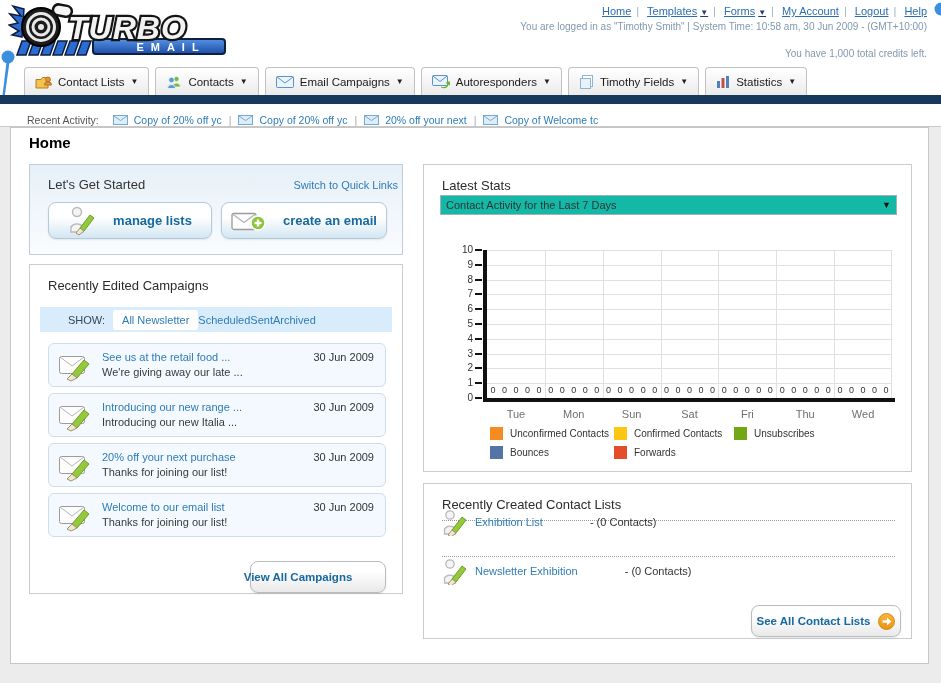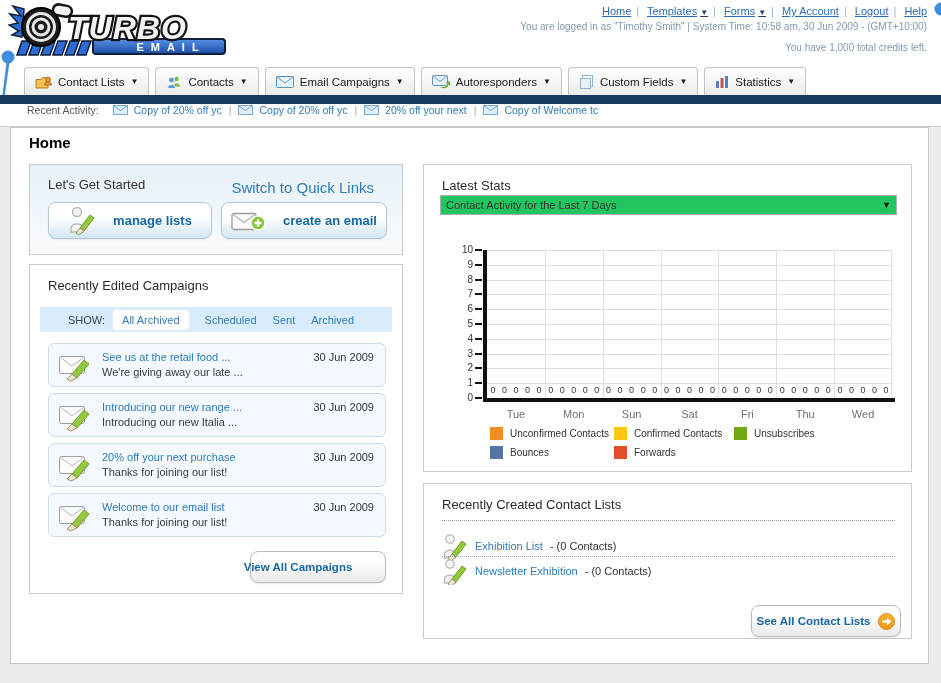--- a/index.html
+++ b/index.html
@@ -5,76 +5,76 @@
   html,body{margin:0;padding:0;}
   .page{position:relative;width:941px;height:683px;background:#ececec;font-family:"Liberation Sans",sans-serif;overflow:hidden;}
   a{text-decoration:none;cursor:pointer;}
   .header{position:absolute;left:0;top:0;width:941px;height:127px;background:#fff;}
   .logo{position:absolute;left:8px;top:3px;}
   .topnav{position:absolute;right:14px;top:5px;font-size:11px;white-space:nowrap;}
   .topnav a span{color:#2a6db4;text-decoration:underline;}
   .topnav .caret{color:#223e66;font-size:8px;margin-left:3px;}
   .topnav .sep{color:#9db3c8;margin:0 5px;}
   .meta{position:absolute;right:14px;font-size:10px;color:#8299b0;}
-  .meta1{top:21px;} .meta2{top:42px;}
+  .meta1{top:21px;} .meta2{top:48px;}
   .pin-left{position:absolute;left:0;top:50px;}
   .pin-right{position:absolute;right:0;top:2px;}
   .tabs{position:absolute;left:24px;top:67px;height:28px;display:flex;gap:6px;}
   .tab{display:flex;align-items:center;gap:6px;padding:0 10px;height:27px;border:1px solid #c2c2c2;border-bottom:none;border-radius:4px 4px 0 0;background:linear-gradient(#ffffff,#ebebeb);font-size:11.5px;color:#1a1a1a;}
   .tab .caret{font-size:8px;color:#222;}
   .darkbar{position:absolute;left:0;top:95px;width:941px;height:9px;background:#17395c;}
-  .activity{position:absolute;left:0;top:104px;width:941px;height:22px;background:#fff;border-bottom:1px solid #c9c9c9;display:flex;align-items:flex-start;font-size:10.5px;}
+  .activity{position:absolute;left:0;top:104px;width:941px;height:22px;background:#fff;border-bottom:1px solid #c9c9c9;display:flex;align-items:flex-end;font-size:10.5px;}
   .activity .albl{color:#555;margin-left:27px;margin-right:14px;}
   .aitem{display:flex;align-items:center;gap:6px;}
   .aitem a{color:#2e7cb8;}
   .adiv{color:#aaa;margin:0 7px;}
   .main{position:absolute;left:10px;top:127px;width:917px;height:535px;background:#fff;border:1px solid #c6c6c6;}
   .home{position:absolute;left:18px;top:6px;font-size:15px;font-weight:bold;color:#000;}
   .panel{position:absolute;border:1px solid #c9ccce;background:#fff;}
   .gs{left:18px;top:36px;width:372px;height:89px;border-color:#bfcdd6;background:linear-gradient(#e6f0f8,#fafcfe);}
   .gs-title{position:absolute;left:18px;top:12px;font-size:13px;color:#333;}
-  .gs-link{position:absolute;right:28px;top:14px;font-size:15px;color:#2e7cb8;}
+  .gs-link{position:absolute;right:4px;top:14px;font-size:11px;color:#2e7cb8;}
   .gsbtn{position:absolute;top:37px;height:35px;border:1px solid #b2cada;border-radius:8px;background:linear-gradient(#ffffff 40%,#d3e6f2);display:flex;align-items:center;justify-content:center;gap:17px;font-size:13px;font-weight:bold;color:#17699e;box-shadow:0 1px 2px rgba(0,0,0,.08);white-space:nowrap;}
   .gsbtn1{left:18px;width:162px;}
   .gsbtn2{left:191px;width:164px;}
   .camps{left:18px;top:136px;width:372px;height:328px;}
   .panel-title{position:absolute;left:18px;top:13px;font-size:13px;color:#2b2b2b;}
   .showbar{position:absolute;left:10px;top:42px;width:352px;height:25px;background:#d9ecfb;display:flex;align-items:center;font-size:11px;}
   .showbar .slbl{color:#33475a;margin-left:28px;}
-  .stab{color:#2e7cb8;margin-left:16px;}
+  .stab{color:#2e7cb8;}
   .stab.active{background:#fff;border-radius:3px;padding:4px 9px;margin-left:8px;}
   .rows{position:absolute;left:18px;top:78px;width:338px;}
   .crow{position:relative;height:42px;margin-bottom:6px;background:#f3f9fe;border:1px solid #ccdeeb;border-radius:6px;}
   .crow .cicon{position:absolute;left:9px;top:5px;}
   .crow .ctitle{position:absolute;left:53px;top:7px;font-size:11px;color:#2e7cb8;}
   .crow .csub{position:absolute;left:53px;top:22px;font-size:11px;color:#3a3a3a;}
   .crow .cdate{position:absolute;right:11px;top:7px;font-size:11px;color:#333;}
   .arrowbtn{position:absolute;display:flex;align-items:center;justify-content:center;gap:8px;border:1px solid #b9bcbe;border-radius:8px;background:linear-gradient(#ffffff 30%,#e9e9e9);font-size:11.5px;font-weight:bold;color:#17699e;box-shadow:0 1px 2px rgba(0,0,0,.1);white-space:nowrap;}
-  .viewall{right:16px;top:286px;width:134px;height:30px;gap:40px;}
+  .viewall{right:16px;top:296px;width:134px;height:30px;gap:40px;}
   .stats{left:412px;top:36px;width:487px;height:306px;}
-  .statsel{position:absolute;left:16px;top:30px;width:457px;height:20px;border:1px solid #a5afb8;background:#22c55e;font-size:11px;color:#333;display:flex;align-items:center;padding-left:5px;box-sizing:border-box;}
+  .statsel{position:absolute;left:16px;top:30px;width:457px;height:20px;border:1px solid #a5afb8;background:#14b8a6;font-size:11px;color:#333;display:flex;align-items:center;padding-left:5px;box-sizing:border-box;}
   .selarrow{position:absolute;right:5px;top:4px;font-size:9px;color:#111;}
   #plot{position:absolute;left:63px;top:85px;width:405px;height:148px;}
   .yax{position:absolute;left:-4px;top:0;width:4px;height:152px;background:#111;}
   .xax{position:absolute;left:-4px;top:148px;width:412px;height:4px;background:#111;}
   .gl{position:absolute;left:0;width:405px;height:1px;background:#e0e0e0;}
   .vl{position:absolute;top:0;width:1px;height:148px;background:#e0e0e0;}
   .ylab{position:absolute;left:-44px;width:30px;text-align:right;font-size:10px;color:#333;}
   .ytick{position:absolute;left:-12px;width:7px;height:2px;background:#111;}
   .zeros{position:absolute;bottom:3px;text-align:center;font-size:9px;color:#333;word-spacing:4px;}
   .xlab{position:absolute;top:158px;text-align:center;font-size:11px;color:#707070;}
   #legend{position:absolute;left:0;top:262px;width:487px;height:44px;}
   .litem{position:absolute;display:flex;align-items:center;gap:7px;font-size:10px;color:#333;white-space:nowrap;}
   .lsq{width:13px;height:13px;display:inline-block;}
   .lists{left:412px;top:355px;width:487px;height:154px;}
   .dot{position:absolute;left:18px;right:16px;border-top:1px dotted #999;}
   .dot1{top:36px;} .dot2{top:72px;}
   .citem{position:absolute;left:18px;display:flex;align-items:center;gap:7px;font-size:11px;height:28px;}
-  .ci1{top:48px;} .ci2{top:73px;}
-  .citem a{color:#2e7cb8;} .citem .cnt{color:#333;}
+  .ci1{top:24px;} .ci2{top:73px;}
+  .citem a{color:#2e7cb8;} .citem .cnt{color:#333;margin-left:40px;}
   .seeall{right:10px;top:121px;width:148px;height:30px;}
 </style>
 </head>
 <body>
 
 <svg width="0" height="0" style="position:absolute">
   <defs>
     <linearGradient id="og" x1="0" y1="0" x2="0" y2="1">
       <stop offset="0" stop-color="#fcb53e"></stop>
         <stop offset="1" stop-color="#e8930f"></stop>
@@ -163,21 +163,21 @@
         <path d="M9 12.5 c4 2 7 0 7.5 -3 l2 1.5 -1 -5 -4 2 2 1 c-0.5 2.5 -3.5 4 -6.5 2.5 z" fill="#6fae2a"></path>
       </svg>
       <span>Autoresponders</span>
       <span class="caret">▼</span>
     </div>
     <div class="tab">
       <svg width="15" height="14" viewBox="0 0 15 14">
         <rect x="3.5" y=".5" width="10" height="11" fill="#fff" stroke="#8fb4d2"></rect>
         <rect x="1.5" y="3.5" width="10" height="10" fill="#e8f2fa" stroke="#8fb4d2"></rect>
       </svg>
-      <span>Custom Fields</span>
+      <span>Timothy Fields</span>
       <span class="caret">▼</span>
     </div>
     <div class="tab">
       <svg width="14" height="13" viewBox="0 0 14 13">
         <rect x="1" y="6" width="3" height="7" fill="#4f81bd"></rect>
         <rect x="5.5" y="3" width="3" height="10" fill="#c0504d"></rect>
         <rect x="10" y="1" width="3" height="12" fill="#4f81bd"></rect>
       </svg>
       <span>Statistics</span>
       <span class="caret">▼</span>
@@ -244,21 +244,21 @@
           <rect x="25.8" y="10.5" width="2.4" height="7" fill="#fff"></rect>
         </svg>
         <span>create an email</span>
       </div>
     </div>
 
     <div class="panel camps">
       <div class="panel-title">Recently Edited Campaigns</div>
       <div class="showbar">
         <span class="slbl">SHOW:</span>
-        <a class="stab active">All Archived</a>
+        <a class="stab active">All Newsletter</a>
         <a class="stab">Scheduled</a>
         <a class="stab">Sent</a>
         <a class="stab">Archived</a>
       </div>
       <div class="rows">
         <div class="crow">
           <svg class="cicon" width="36" height="33" viewBox="0 0 36 33">
             <rect x="1.5" y="7.5" width="25" height="17" rx="2" fill="#fdfdfd" stroke="#9b9b9b"></rect>
             <path d="M2 8 l12 9 12 -9" fill="none" stroke="#b5b5b5"></path>
             <polygon points="14,25 26,11 31,15 19,29" fill="#94c83d" stroke="#6f9e23"></polygon>

